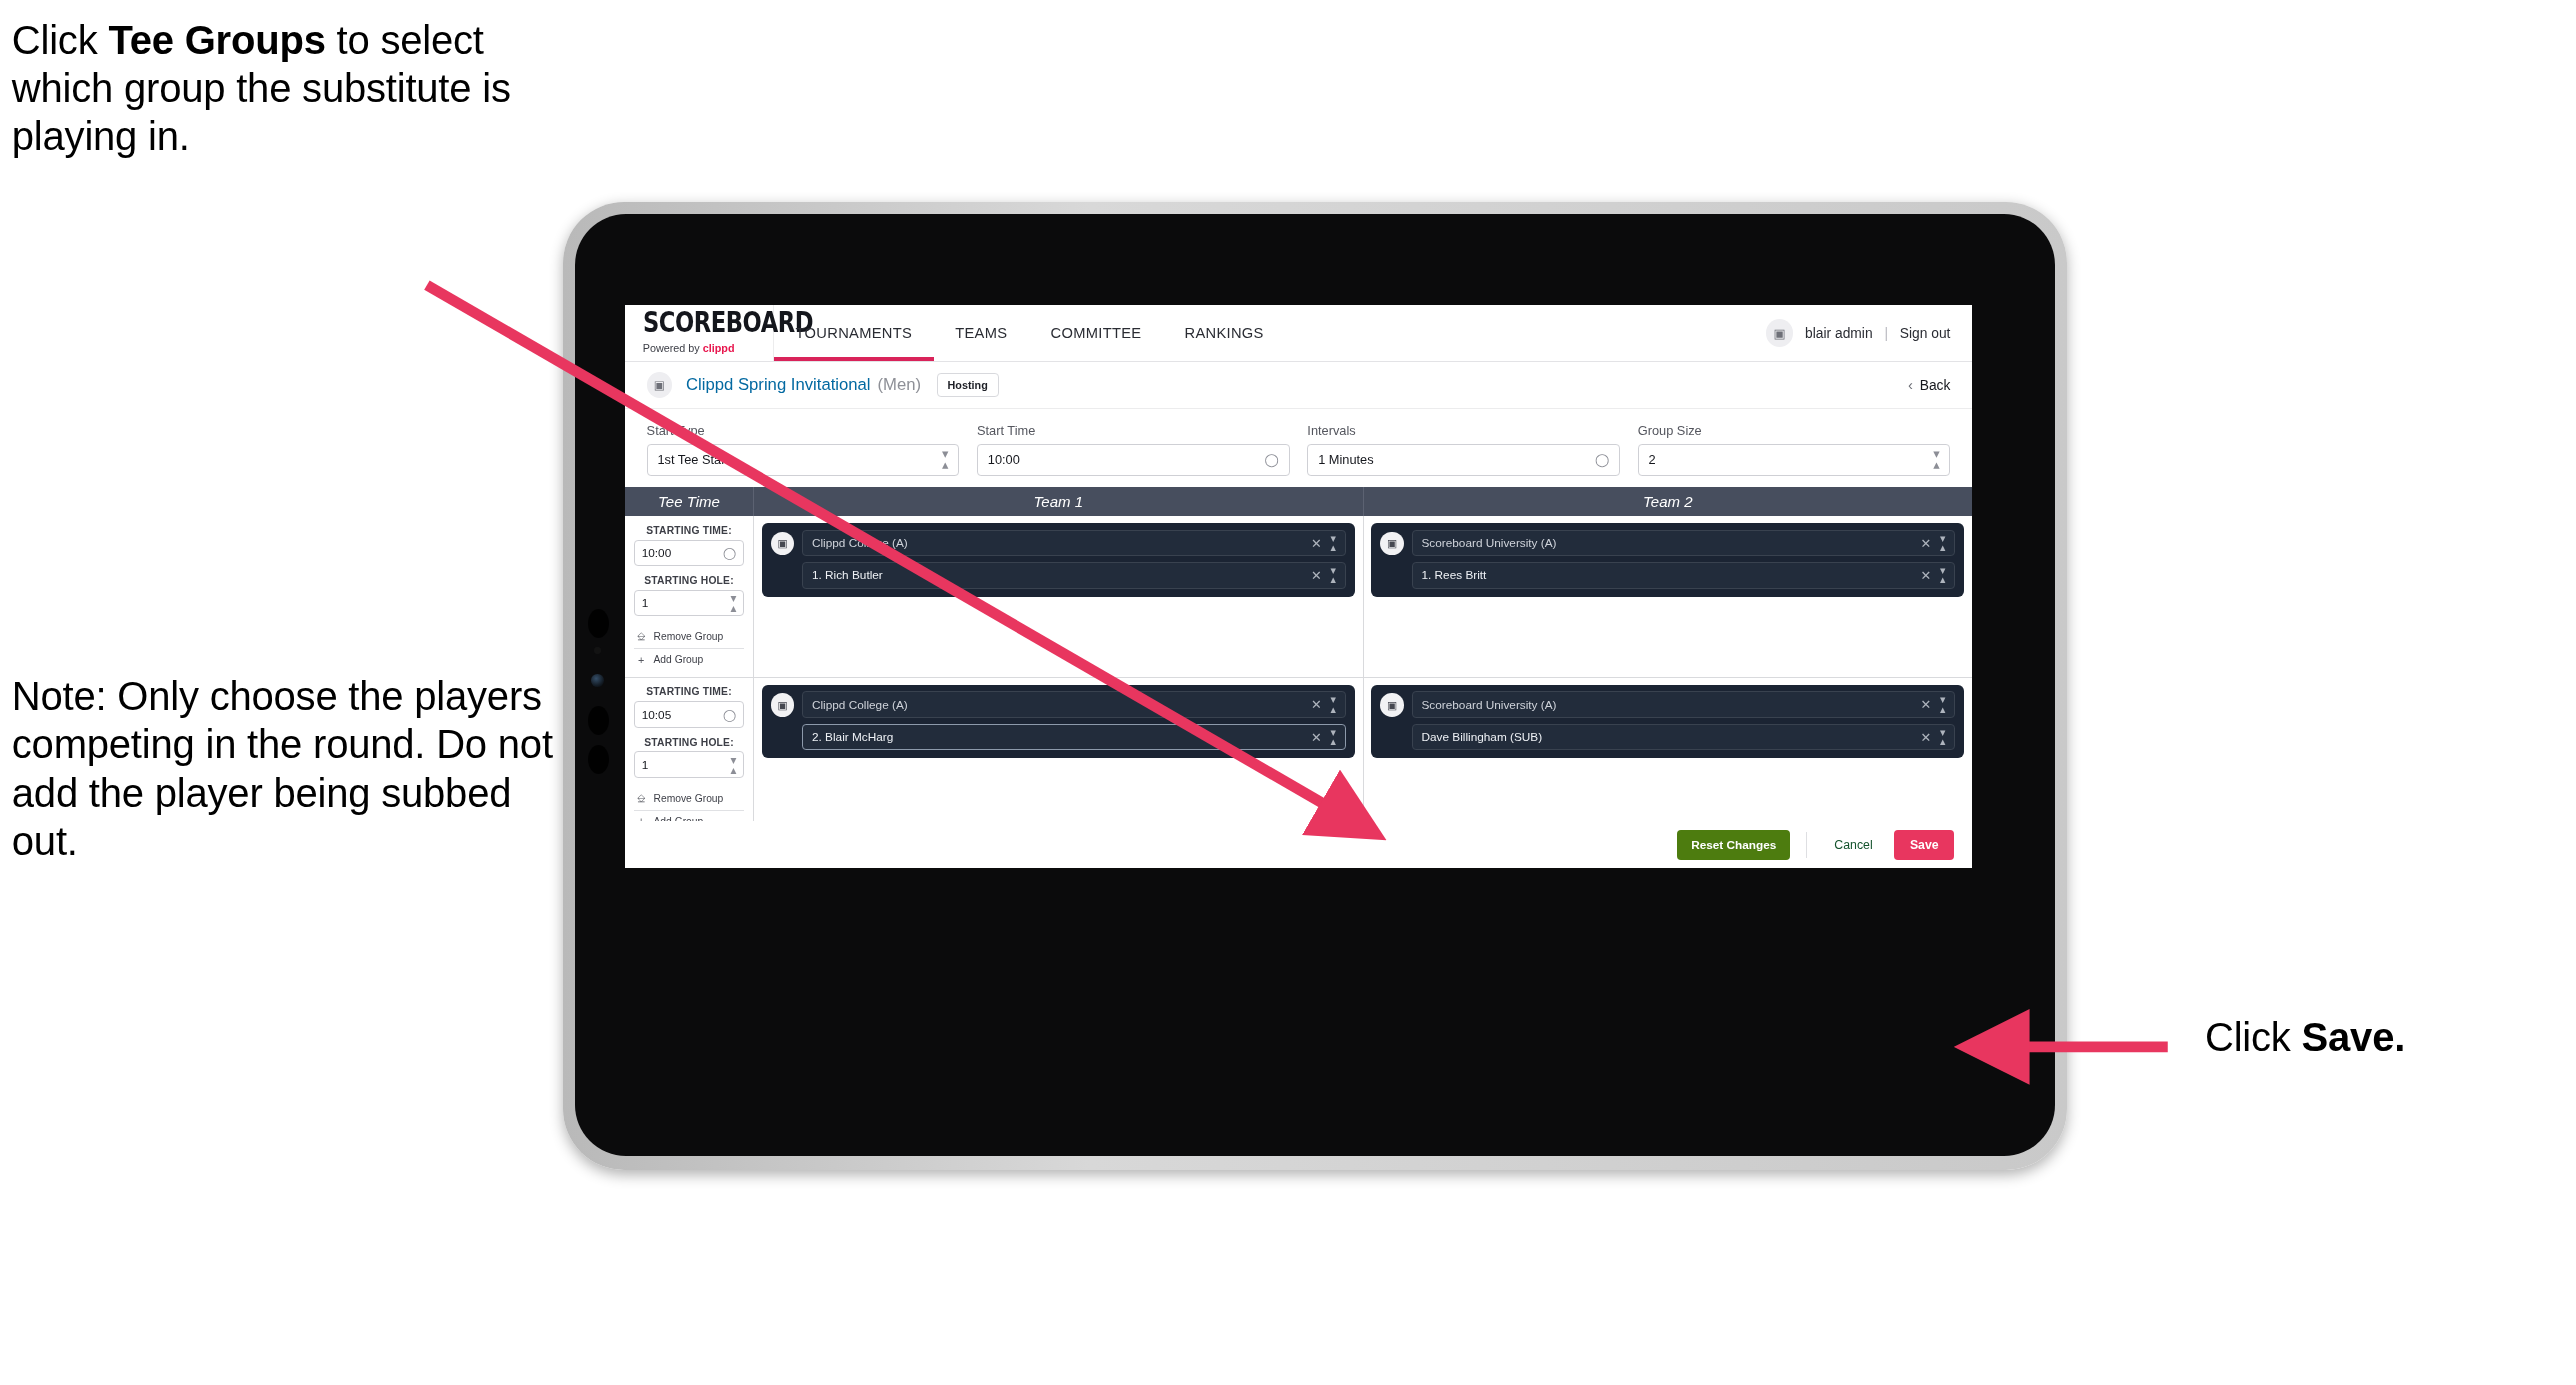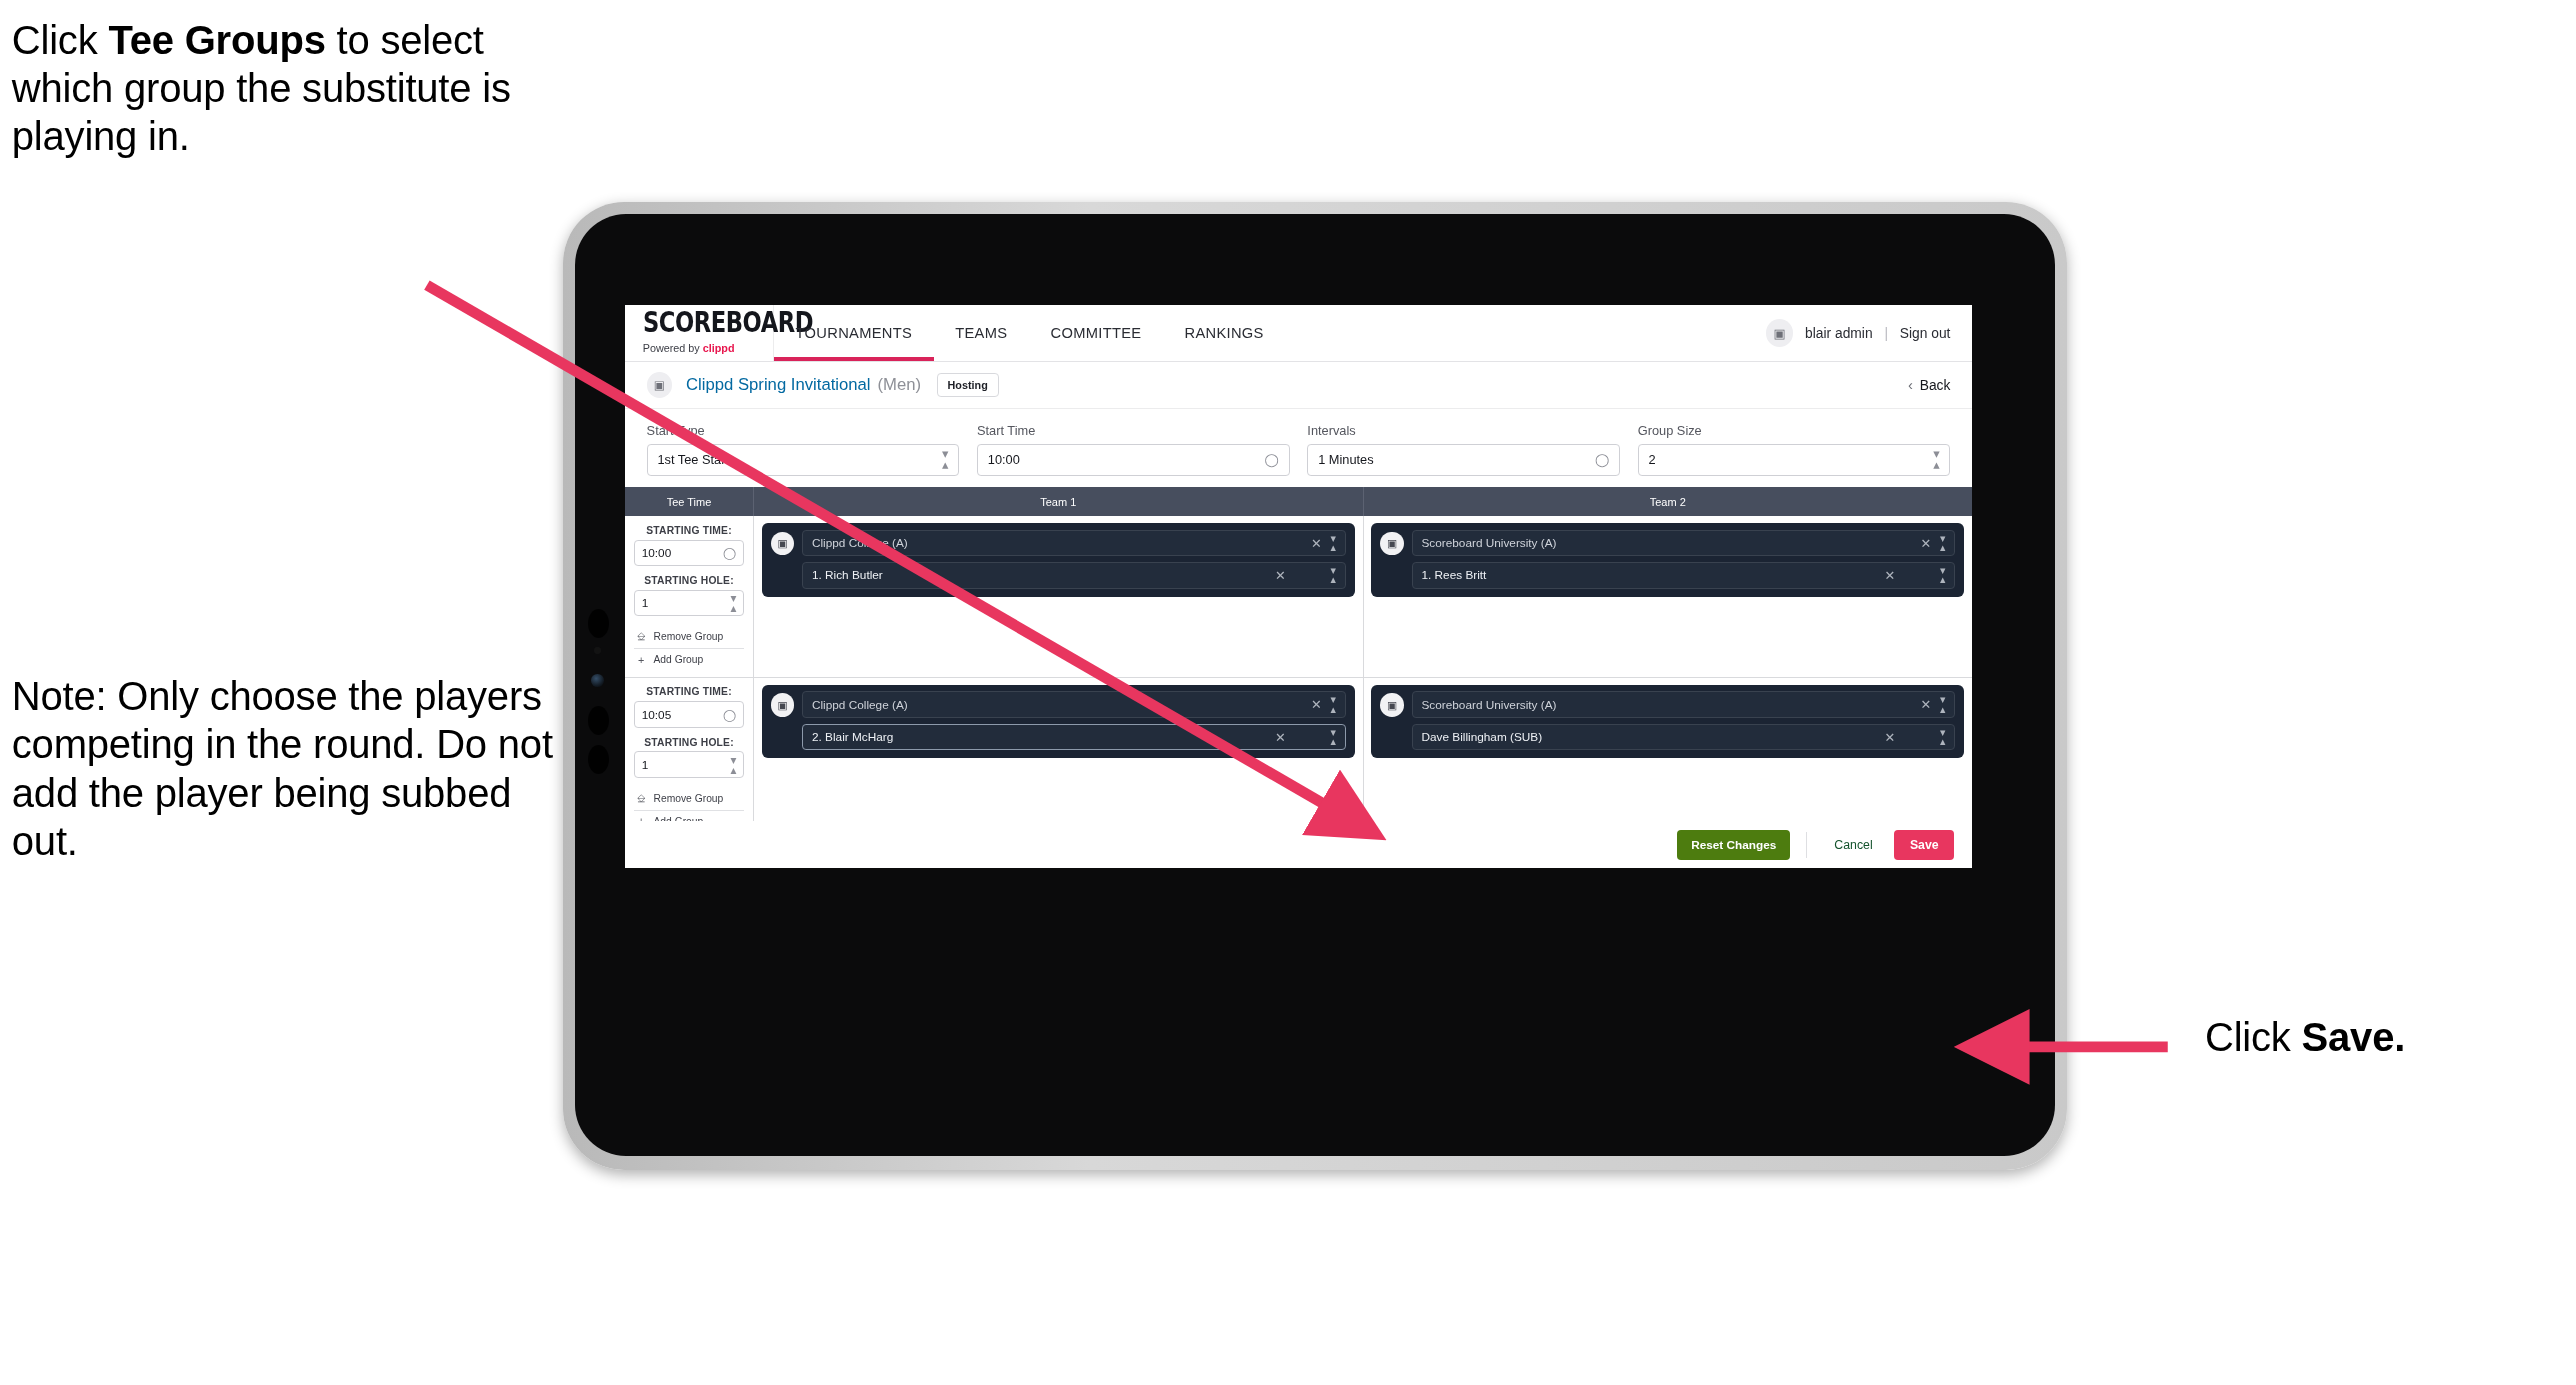--- a/index.html
+++ b/index.html
@@ -192,21 +192,21 @@
 
   
   .tbl-head {
     display: flex;
     background: #474e5e;
     height: 28.5px;
     align-items: stretch;
   }
   .tbl-head > div {
     display: flex; align-items: center; justify-content: center;
-    color: #fff; font-size: 11px;
+    color: #fff; font-size: 15px; font-style: italic;
   }
   .col-tee { width: 129px; border-right: 1px solid #5c6272; }
   .col-team { flex: 1; }
   .col-team + .col-team { border-left: 1px solid #5c6272; }
 
   .tbl-body { position: relative; }
   .tee-row {
     display: flex;
     border-bottom: 1px solid #d9dadd;
     min-height: 139px;
@@ -271,21 +271,21 @@
     border-radius: 3.9px;
     background: #222c3b;
     display: flex; align-items: center;
     padding: 0 8.8px;
     font-size: 11.8px;
     color: #cfd3da;
     margin-bottom: 5.9px;
     cursor: pointer;
   }
   .grow:last-child { margin-bottom: 0; }
-  .grow.player { color: #eef1f5; gap: 36px; }
+  .grow.player { color: #eef1f5; }
   .grow.highlight { border-color: #8d9aab; }
   .grow .nm { flex: 1; min-width: 0; overflow: hidden; white-space: nowrap; }
   .grow .x { color: #aeb4bd; font-size: 12.8px; margin-right: 8.8px; cursor: pointer; }
   .grow .sp { color: #aeb4bd; font-size: 10.8px; line-height: .85; text-align:center; cursor: pointer; }
 
   .tee-row.clipped { min-height: 17.7px; overflow: hidden; }
   .tee-row.clipped .tee-cell { padding-top: 7.9px; }
   .tee-row.clipped .team-cell { padding-top: 5.9px; }
 
   

